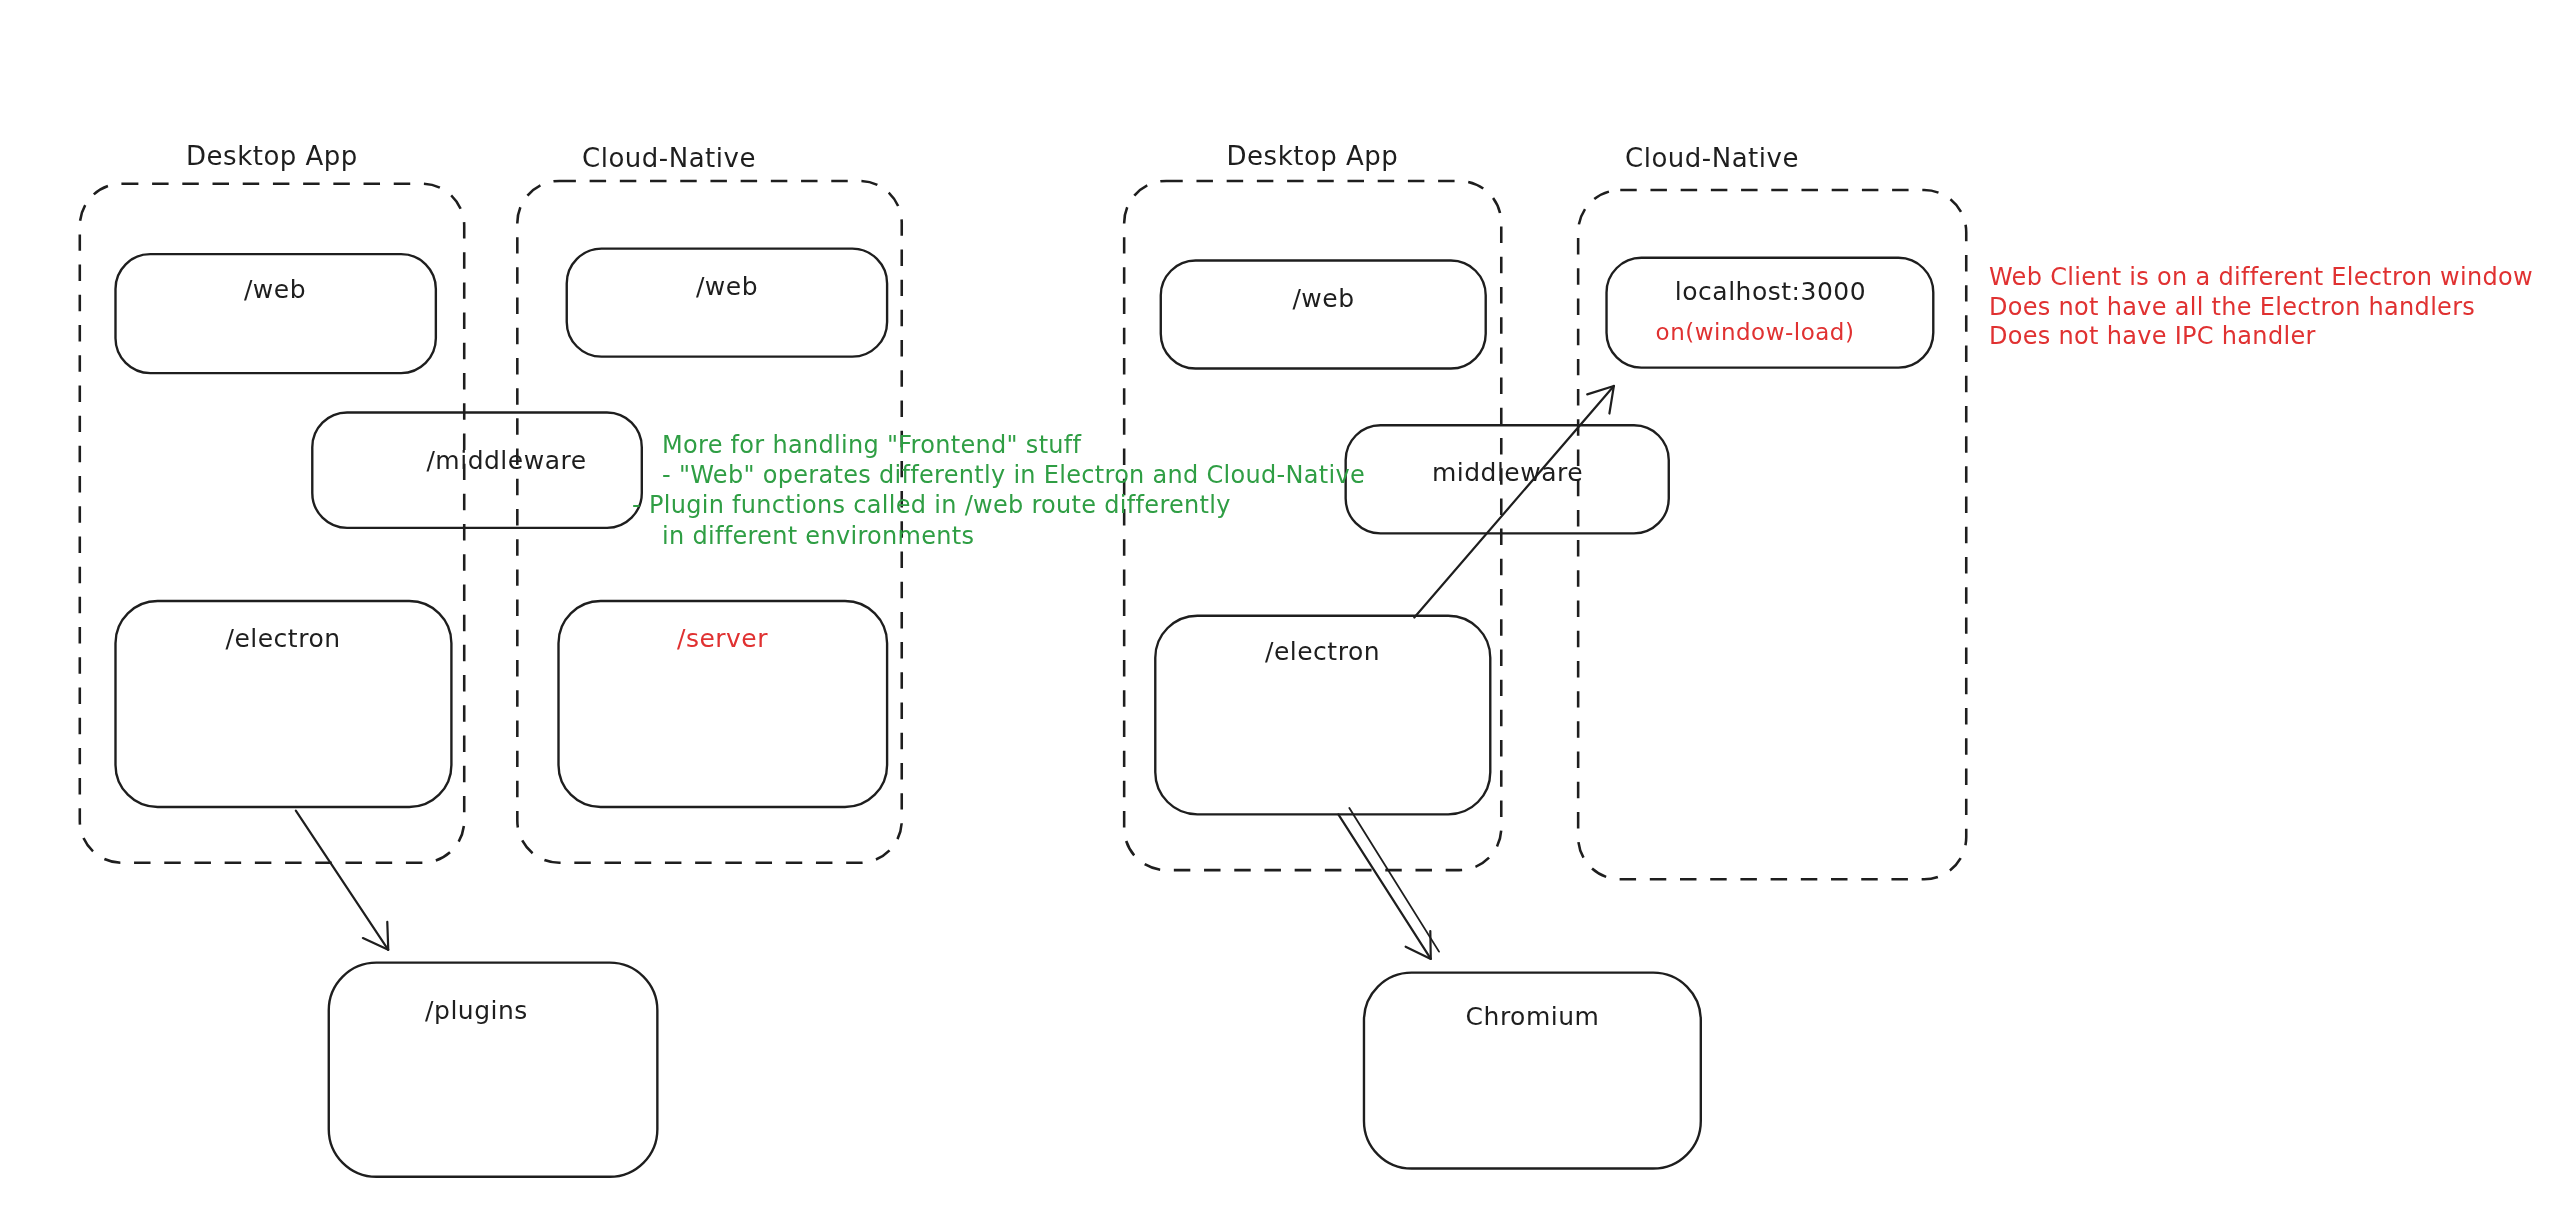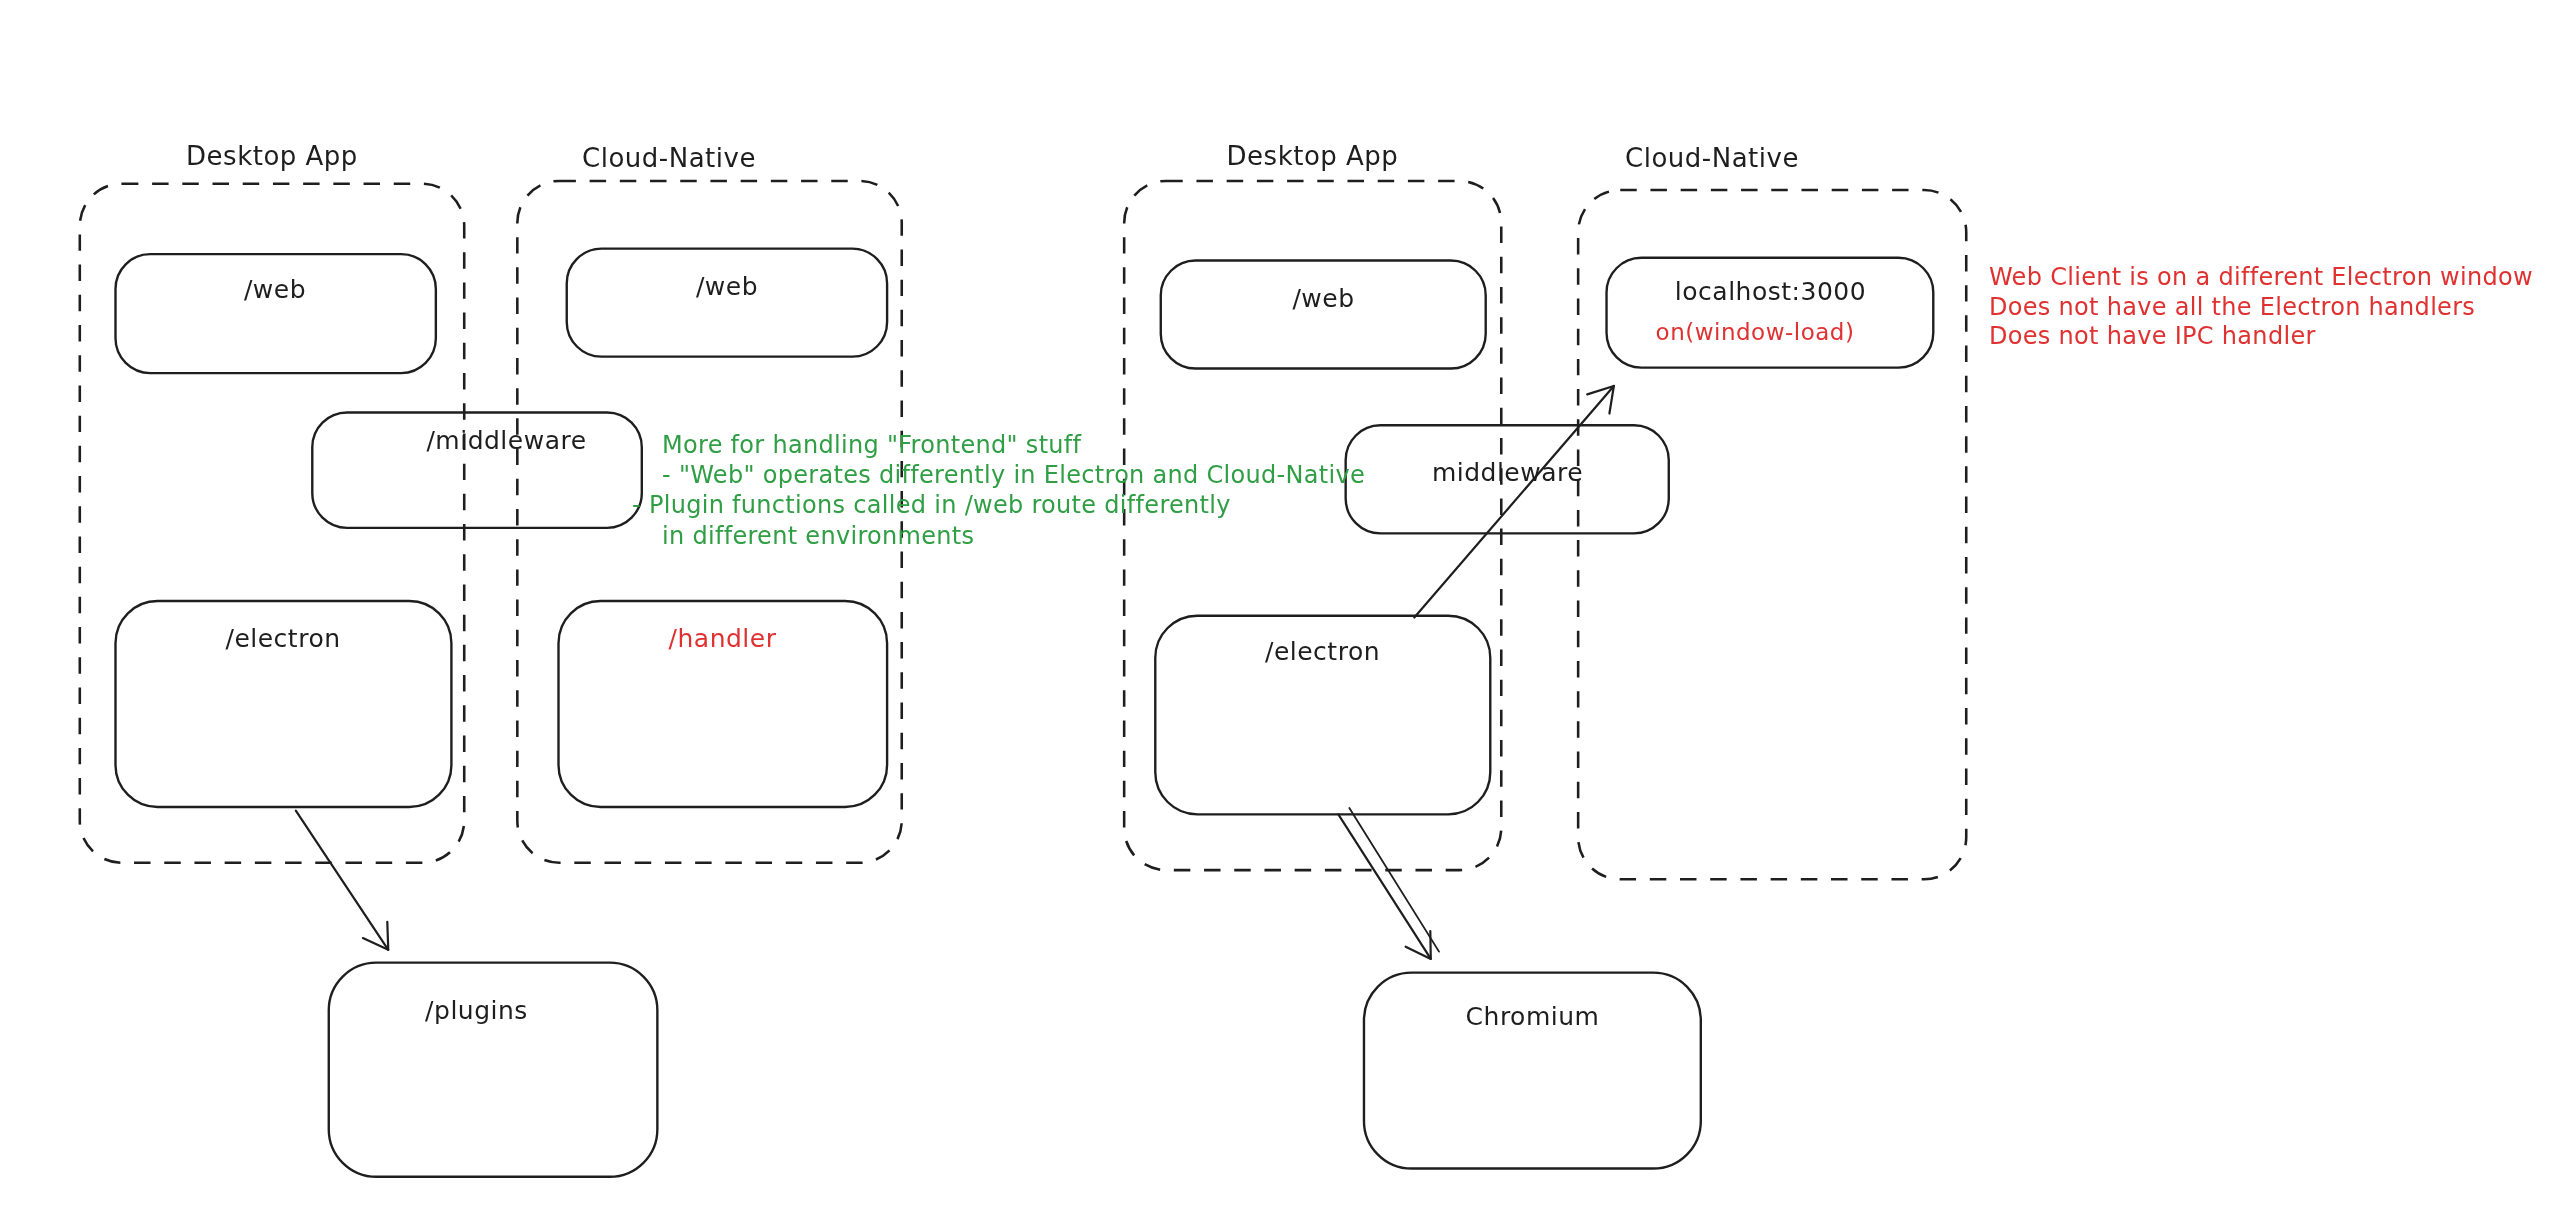--- a/index.html
+++ b/index.html
@@ -63,23 +63,23 @@
     <line x1="1474" y1="863" x2="1572" y2="1020" stroke="#1e1e1e" stroke-width="2" stroke-linecap="round"></line>
   </svg>
 
   <div class="t center group-label" style="left:80px;top:124px;width:384px;">Desktop App</div>
   <div class="t center group-label" style="left:477px;top:126px;width:384px;">Cloud-Native</div>
   <div class="t center group-label" style="left:1124px;top:124px;width:377px;">Desktop App</div>
   <div class="t center group-label" style="left:1520px;top:126px;width:384px;">Cloud-Native</div>
 
   <div class="t center" style="left:115px;top:257px;width:320px;">/web</div>
   <div class="t center" style="left:567px;top:254px;width:320px;">/web</div>
-  <div class="t center" style="left:312px;top:408px;width:389px;">/middleware</div>
+  <div class="t center" style="left:312px;top:428px;width:389px;">/middleware</div>
   <div class="t center" style="left:115px;top:606px;width:336px;">/electron</div>
-  <div class="t center red" style="left:558px;top:606px;width:329px;">/handler</div>
+  <div class="t center red" style="left:558px;top:606px;width:329px;">/server</div>
   <div class="t center" style="left:329px;top:978px;width:295px;">/plugins</div>
 
   <div class="t center" style="left:1161px;top:266px;width:325px;">/web</div>
   <div class="t center" style="left:1607px;top:259px;width:327px;">localhost:3000</div>
   <div class="t center red" style="left:1592px;top:300px;width:326px;font-size:23px;">on(window-load)</div>
   <div class="t center" style="left:1346px;top:440px;width:323px;">middleware</div>
   <div class="t center" style="left:1155px;top:619px;width:335px;">/electron</div>
   <div class="t center" style="left:1364px;top:984px;width:337px;">Chromium</div>
 
   <div>

